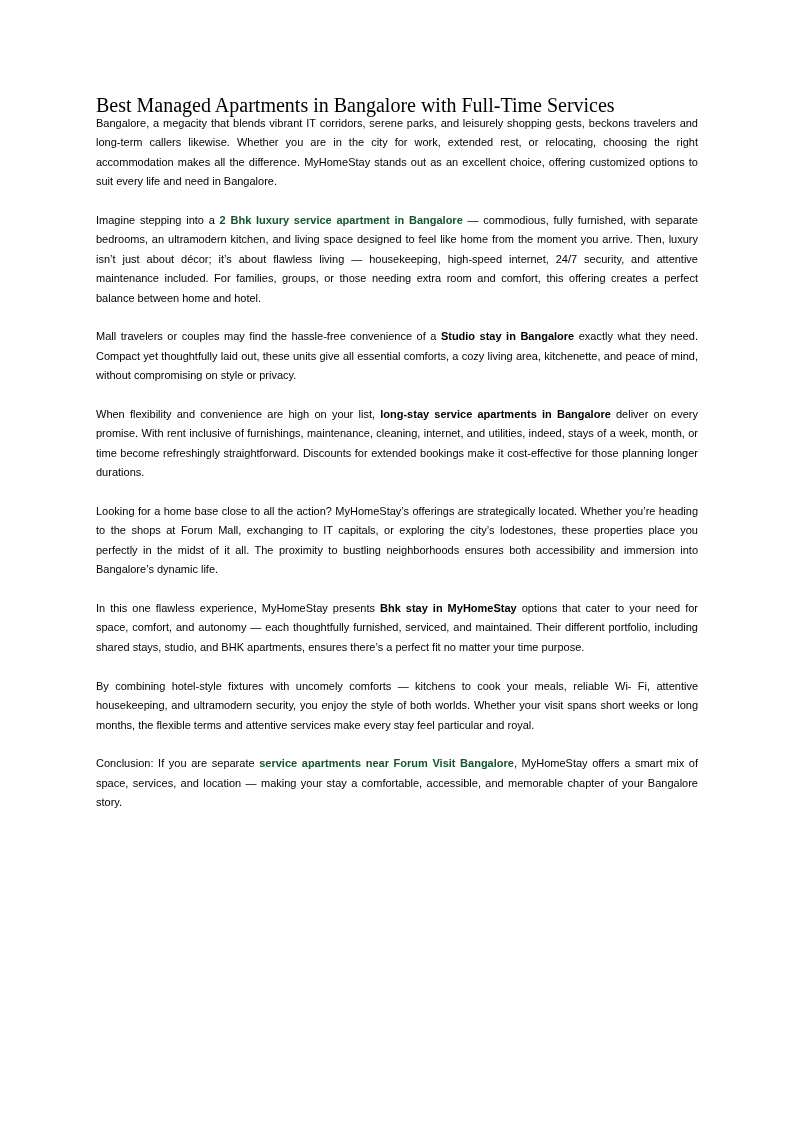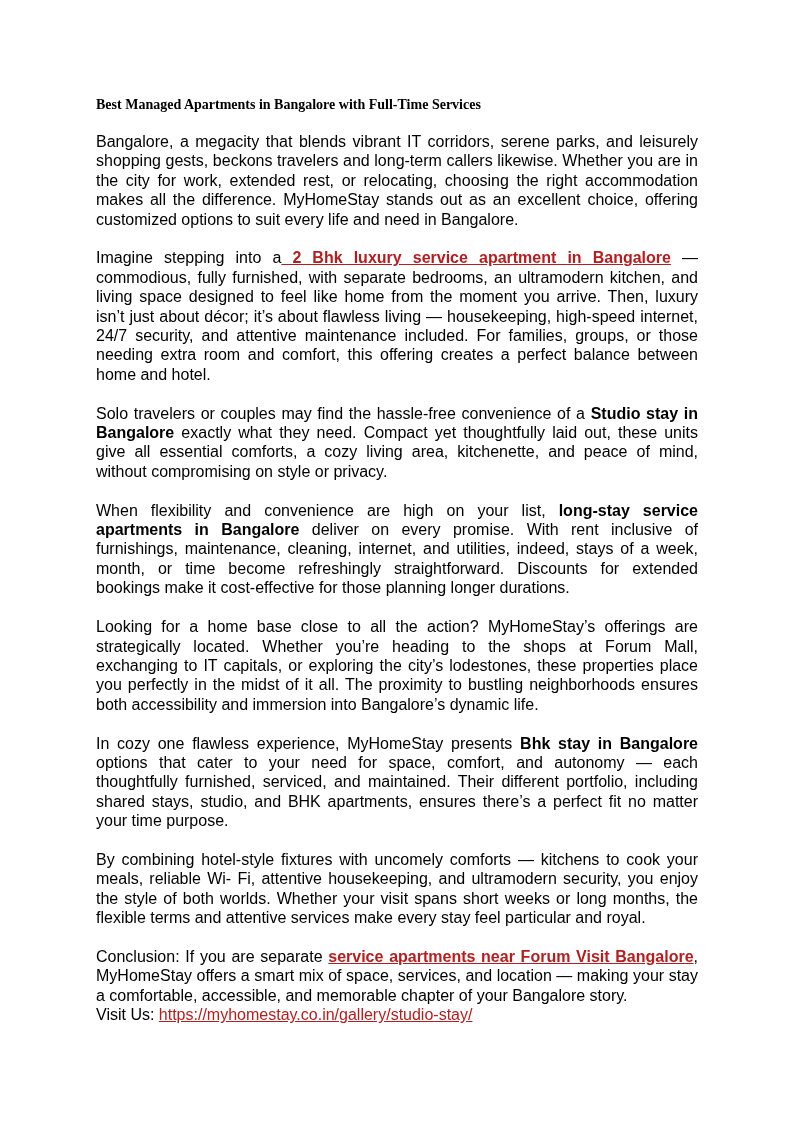--- a/index.html
+++ b/index.html
@@ -1,46 +1,45 @@
 <!DOCTYPE html>
 <html><head>
 <meta charset="utf-8">
 <style>
   html, body { margin: 0; padding: 0; background: #ffffff; }
   body { width: 795px; height: 1123px; position: relative; overflow: hidden; }
   .page { position: absolute; left: 96px; top: 96px; width: 602px; color: #000; }
   .title {
-    font-family: "Liberation Serif", serif; font-weight: bold; font-size: 14px;
-    line-height: 18px; margin: 0 0 18px 0;
+    font-family: "Liberation Serif", serif; font-weight: normal; font-size: 20px;
+    line-height: 18px; margin: 0 0 0 0;
   }
   p {
-    font-family: "Liberation Sans", sans-serif; font-size: 16px; line-height: 19.4px;
+    font-family: "Liberation Sans", sans-serif; font-size: 11px; line-height: 19.4px;
     text-align: justify; margin: 0 0 19.4px 0;
   }
   p.tight { margin-bottom: 0; }
-  a { color: #b91c1c; text-decoration: underline; }
+  a { color: #14532d; }
   a.bold { font-weight: bold; }
   b { font-weight: bold; }
 </style>
 </head>
 <body>
 
 <div class="page">
   <div class="title">Best Managed Apartments in Bangalore with Full-Time Services</div>
 
   <p>Bangalore, a  megacity that blends vibrant IT corridors, serene parks, and leisurely shopping gests, beckons travelers and long-term callers likewise. Whether you are in the city for work, extended rest, or relocating, choosing the right accommodation makes all the difference. MyHomeStay stands out as an excellent choice, offering customized options to suit every life and need in Bangalore.</p>
 
   <p><span> Imagine stepping into a</span><a class="bold"> 2 Bhk luxury service apartment in Bangalore</a><span> —  commodious, fully furnished, with separate bedrooms, an ultramodern kitchen, and living space designed to feel like home from the moment you arrive. Then, luxury isn’t just about décor; it’s about flawless living — housekeeping, high-speed internet, 24/7 security, and attentive maintenance included. For families, groups, or those needing extra room and comfort, this offering creates a perfect balance between home and hotel.</span></p>
 
-  <p><span> Solo travelers or couples may find the hassle-free convenience of a </span><b>Studio stay in Bangalore</b><span> exactly what they need. Compact yet thoughtfully laid out, these units give all essential comforts, a cozy living area, kitchenette, and peace of mind, without compromising on style or privacy.</span></p>
+  <p><span> Mall travelers or couples may find the hassle-free convenience of a </span><b>Studio stay in Bangalore</b><span> exactly what they need. Compact yet thoughtfully laid out, these units give all essential comforts, a cozy living area, kitchenette, and peace of mind, without compromising on style or privacy.</span></p>
 
   <p><span> When flexibility and convenience are high on your list, </span><b>long-stay service apartments in Bangalore</b><span> deliver on every promise. With rent inclusive of furnishings, maintenance, cleaning, internet, and utilities, indeed, stays of a week, month, or time become refreshingly straightforward. Discounts for extended bookings make it cost-effective for those planning longer durations.</span></p>
 
   <p> Looking for a home base close to all the action? MyHomeStay’s offerings are strategically located. Whether you’re heading to the shops at Forum Mall,  exchanging to IT  capitals, or exploring the city’s lodestones, these properties place you perfectly in the midst of it all. The proximity to bustling neighborhoods ensures both accessibility and immersion into Bangalore’s dynamic life.</p>
 
-  <p><span> In cozy one flawless experience, MyHomeStay presents </span><b>Bhk stay in Bangalore</b><span> options that cater to your need for space, comfort, and autonomy — each thoughtfully furnished, serviced, and maintained. Their different portfolio, including shared stays, studio, and BHK apartments, ensures there’s a perfect fit no matter your time purpose.</span></p>
+  <p><span> In this one flawless experience, MyHomeStay presents </span><b>Bhk stay in MyHomeStay</b><span> options that cater to your need for space, comfort, and autonomy — each thoughtfully furnished, serviced, and maintained. Their different portfolio, including shared stays, studio, and BHK apartments, ensures there’s a perfect fit no matter your time purpose.</span></p>
 
   <p> By combining hotel-style fixtures with uncomely comforts — kitchens to cook your meals, reliable Wi- Fi, attentive housekeeping, and ultramodern security, you enjoy the style of both worlds. Whether your visit spans short weeks or long months, the flexible terms and attentive services make every stay feel particular and royal.</p>
 
   <p class="tight"><span>  Conclusion: If you are separate </span><a class="bold">service apartments near Forum Visit Bangalore</a><span>, MyHomeStay offers a smart mix of space, services, and location — making your stay a comfortable, accessible, and memorable chapter of your Bangalore story.</span></p>
 
-  <p class="tight"><span>Visit Us: </span><a>https://myhomestay.co.in/gallery/studio-stay/</a></p>
 </div>
 
 </body></html>

